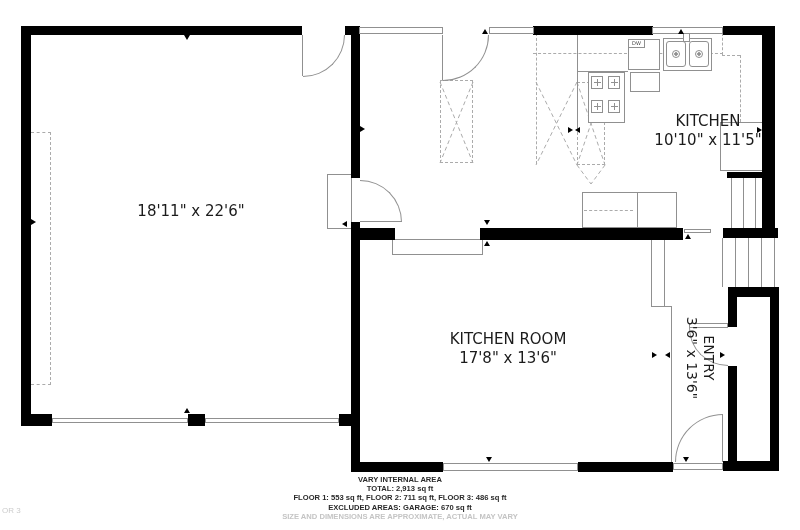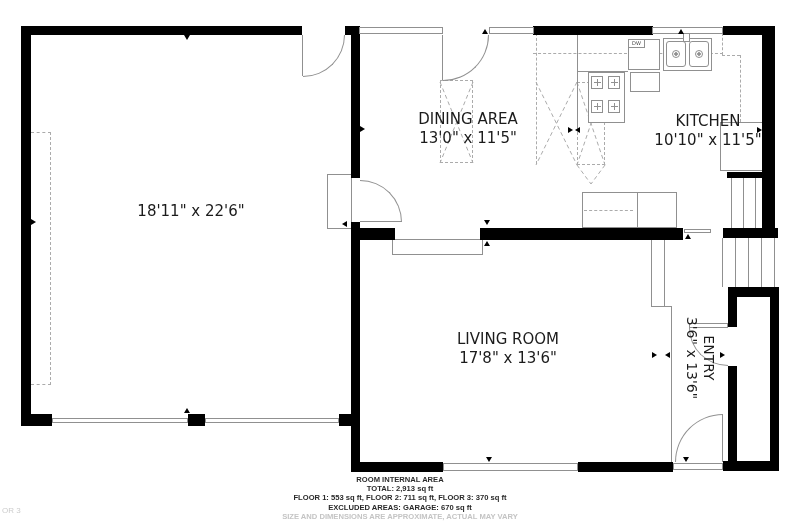--- a/index.html
+++ b/index.html
@@ -167,39 +167,35 @@
   <div class="tri tri-right" style="left:652px;top:352px;"></div>
   <div class="tri tri-left" style="left:665px;top:352px;"></div>
   <div class="tri tri-down" style="left:683px;top:457px;"></div>
   <div class="tri tri-down" style="left:486px;top:457px;"></div>
 
   <div id="dw-tag">DW</div>
 
   <div class="room-label" style="left:91px;top:202px;width:200px;">
     <div>18'11" x 22'6"</div>
   </div>
-  <div class="room-label" style="left:368px;top:110px;width:200px;">
-    <div>DINING AREA</div>
-    <div>13'0" x 11'5"</div>
-  </div>
   <div class="room-label" style="left:608px;top:112px;width:200px;">
     <div>KITCHEN</div>
     <div>10'10" x 11'5"</div>
   </div>
   <div class="room-label" style="left:408px;top:330px;width:200px;">
-    <div>LIVING ROOM</div>
+    <div>KITCHEN ROOM</div>
     <div>17'8" x 13'6"</div>
   </div>
   <div id="entry-label">
     <div>ENTRY</div>
     <div>3'6" x 13'6"</div>
   </div>
 
   <div id="footer">
-    <div>ROOM INTERNAL AREA</div>
+    <div>VARY INTERNAL AREA</div>
     <div>TOTAL: 2,913 sq ft</div>
-    <div>FLOOR 1: 553 sq ft, FLOOR 2: 711 sq ft, FLOOR 3: 370 sq ft</div>
+    <div>FLOOR 1: 553 sq ft, FLOOR 2: 711 sq ft, FLOOR 3: 486 sq ft</div>
     <div>EXCLUDED AREAS: GARAGE: 670 sq ft</div>
     <div class="disclaimer">SIZE AND DIMENSIONS ARE APPROXIMATE, ACTUAL MAY VARY</div>
   </div>
   <div id="watermark">OR 3</div>
 
 </div>
 
 </body></html>

